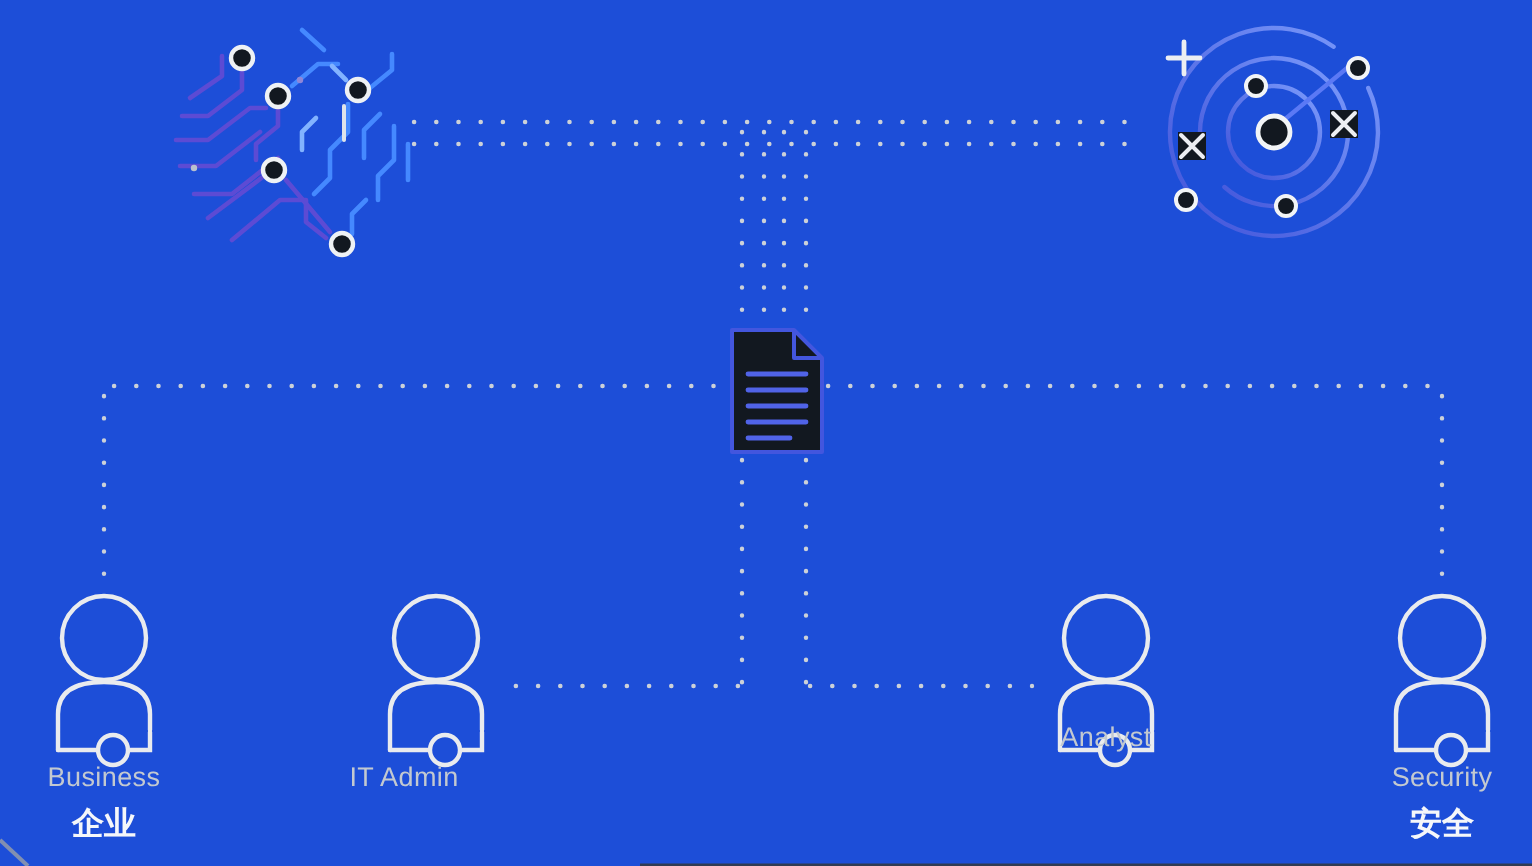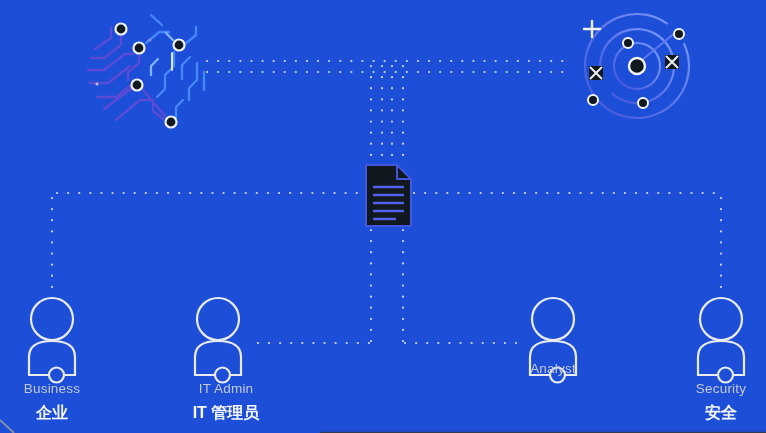--- a/index.html
+++ b/index.html
@@ -138,23 +138,22 @@
     <use href="#person-template" transform="translate(721,374)"></use>
 
     <path d="M0 420 L14 433" stroke="#9aa0a8" stroke-width="2" opacity="0.8"></path>
     <path d="M320 432.4 H766" stroke="#333a44" stroke-width="1.2" opacity="0.9"></path>
   </svg>
 
   <div class="persona-label" style="left:-18px; top:381px;">
     <span class="en">Business</span>
     <span class="zh">企业</span>
   </div>
-  <div class="persona-label" style="left:156px; top:381px;">
+  <div class="persona-label" style="left:132px; top:381px;">
     <span class="en">IT Admin</span>
-    <span class="zh">IT 管理员</span>
   </div>
   <div class="persona-label" style="left:483px; top:361px;">
     <span class="en">Analyst</span>
   </div>
   <div class="persona-label" style="left:651px; top:381px;">
     <span class="en">Security</span>
     <span class="zh">安全</span>
   </div>
 
 </div>

